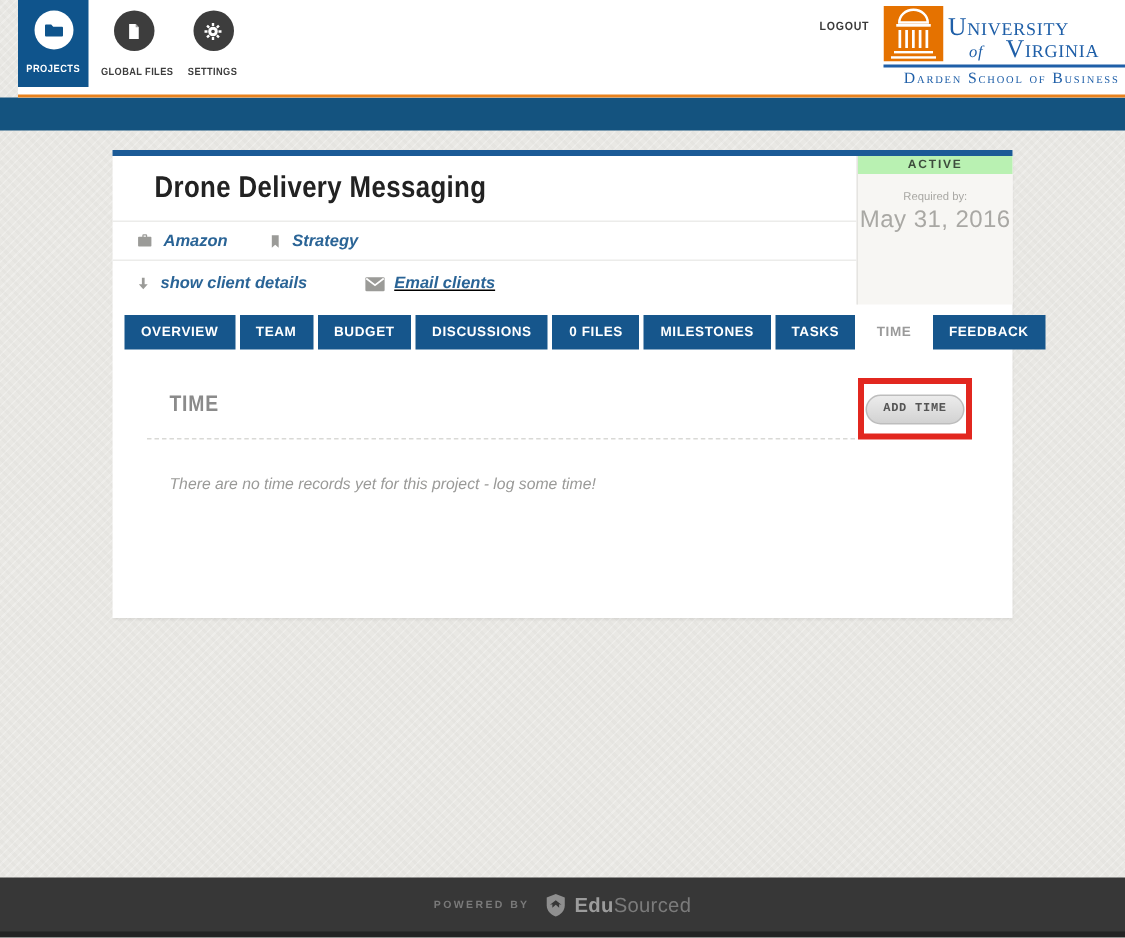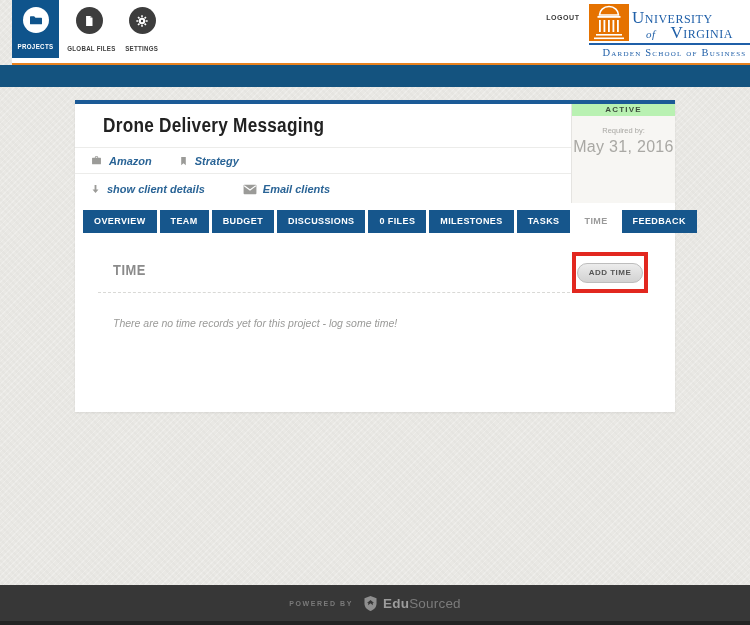--- a/index.html
+++ b/index.html
@@ -64,21 +64,21 @@
 
   
   .content{position:relative;padding:28px 27px 0 23px;}
   .heading-row{display:flex;align-items:flex-start;}
   .section-title-wrap{flex:1;border-bottom:1px dashed #d9d9d6;padding:0 0 13px 15px;}
   .section-title{font-size:15px;font-weight:bold;color:#8b8b8b;letter-spacing:.6px;}
   .btn-spacer{width:78px;height:1px;}
   .empty-msg{margin:24px 0 0 15px;font-size:10.5px;font-style:italic;color:#9a9a98;}
 
   .red-annotation{position:absolute;left:497px;top:148px;width:76px;height:41px;box-sizing:border-box;border:4px solid #e2271f;display:flex;align-items:center;justify-content:center;z-index:3;}
-  .add-time-btn{border:1px solid #bdbdbd;border-radius:10px;background:linear-gradient(#ececec,#d2d2d2);color:#555;font-size:8px;font-weight:bold;letter-spacing:.5px;padding:0 11px;line-height:18px;cursor:pointer;font-family:Liberation Sans, sans-serif;}
+  .add-time-btn{border:1px solid #bdbdbd;border-radius:10px;background:linear-gradient(#ececec,#d2d2d2);color:#555;font-size:8px;font-weight:bold;letter-spacing:.5px;padding:0 11px;line-height:18px;cursor:pointer;font-family:Liberation Mono, monospace;}
 
   
   .footer{position:absolute;left:0;top:585px;width:750px;height:40px;background:#373737;border-bottom:4px solid #232323;box-sizing:border-box;display:flex;align-items:center;justify-content:center;gap:9px;}
   .powered{font-size:7px;font-weight:bold;letter-spacing:1.6px;color:#7a7a7a;}
   .brand{display:flex;align-items:center;gap:4px;}
   .brand-text{font-size:13.5px;letter-spacing:.2px;}
   .brand-bold{color:#9c9c9c;font-weight:bold;}
   .brand-light{color:#7b7b7b;}
 </style>
 </head>
@@ -168,21 +168,21 @@
       </div>
       <div class="client-row">
         <span class="grp">
           <span class="ico">
             <svg width="11" height="12" viewBox="0 0 24 24" fill="#9b9b98">
                 <path d="M10 3.5h4V13h4.5L12 20.5 5.5 13H10z"></path>
               </svg>
           </span>
           <span class="hlink">show client details</span>
         </span>
-        <span class="grp" style="margin-left:38px;">
+        <span class="grp" style="margin-left:38px;text-decoration:underline;">
           <span class="ico">
             <svg width="14" height="11" viewBox="0 0 24 18">
                 <rect x="1" y="1" width="22" height="16" rx="1.5" fill="#9b9b98"></rect>
                 <path d="M2 2.5l10 7.5 10-7.5" stroke="#fff" stroke-width="2" fill="none"></path>
               </svg>
           </span>
           <span class="hlink">Email clients</span>
         </span>
       </div>
     </div>

